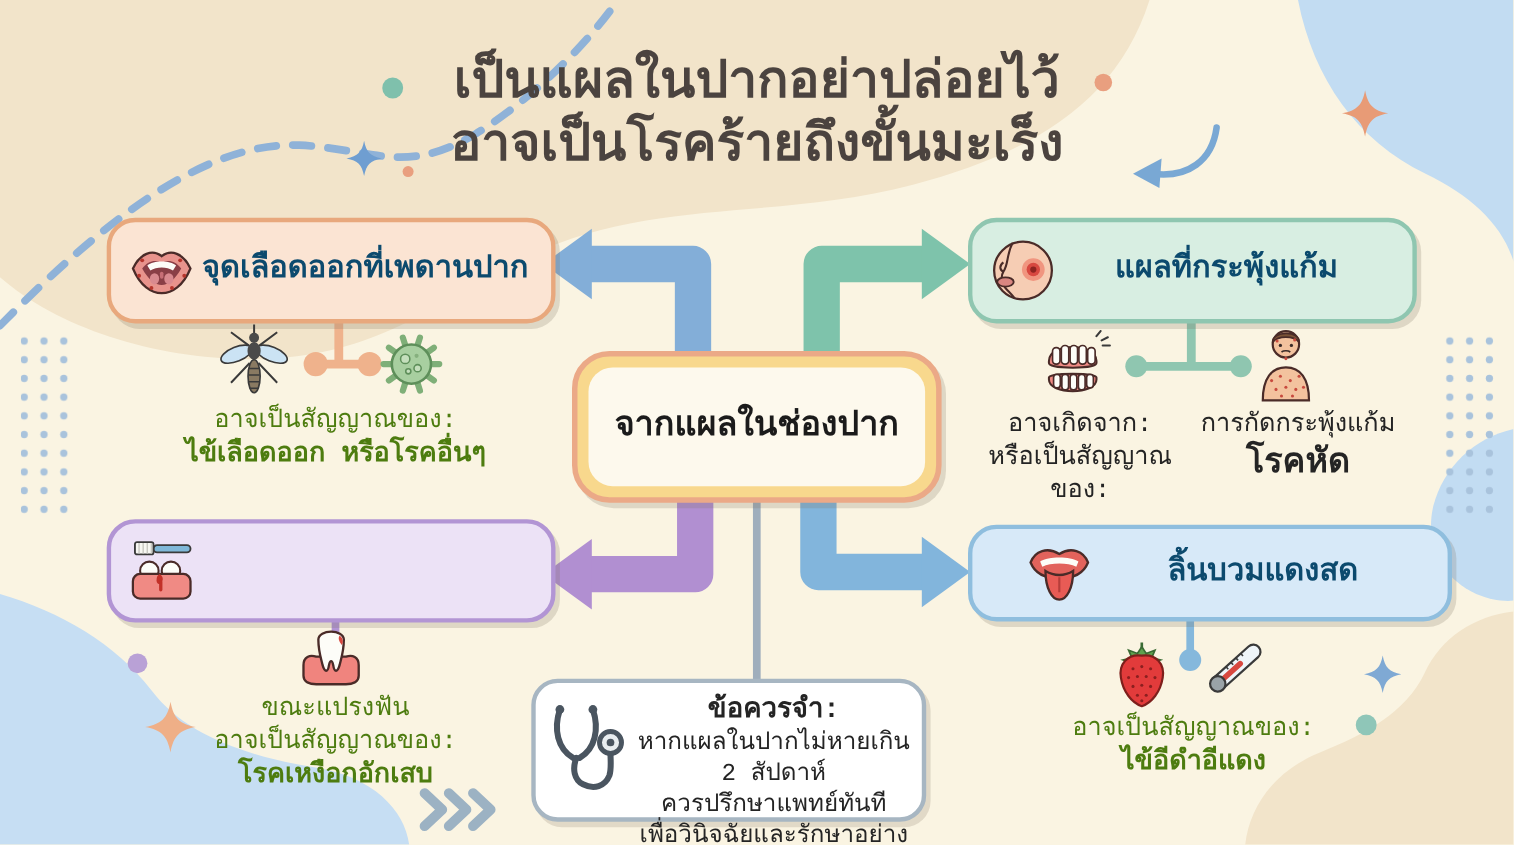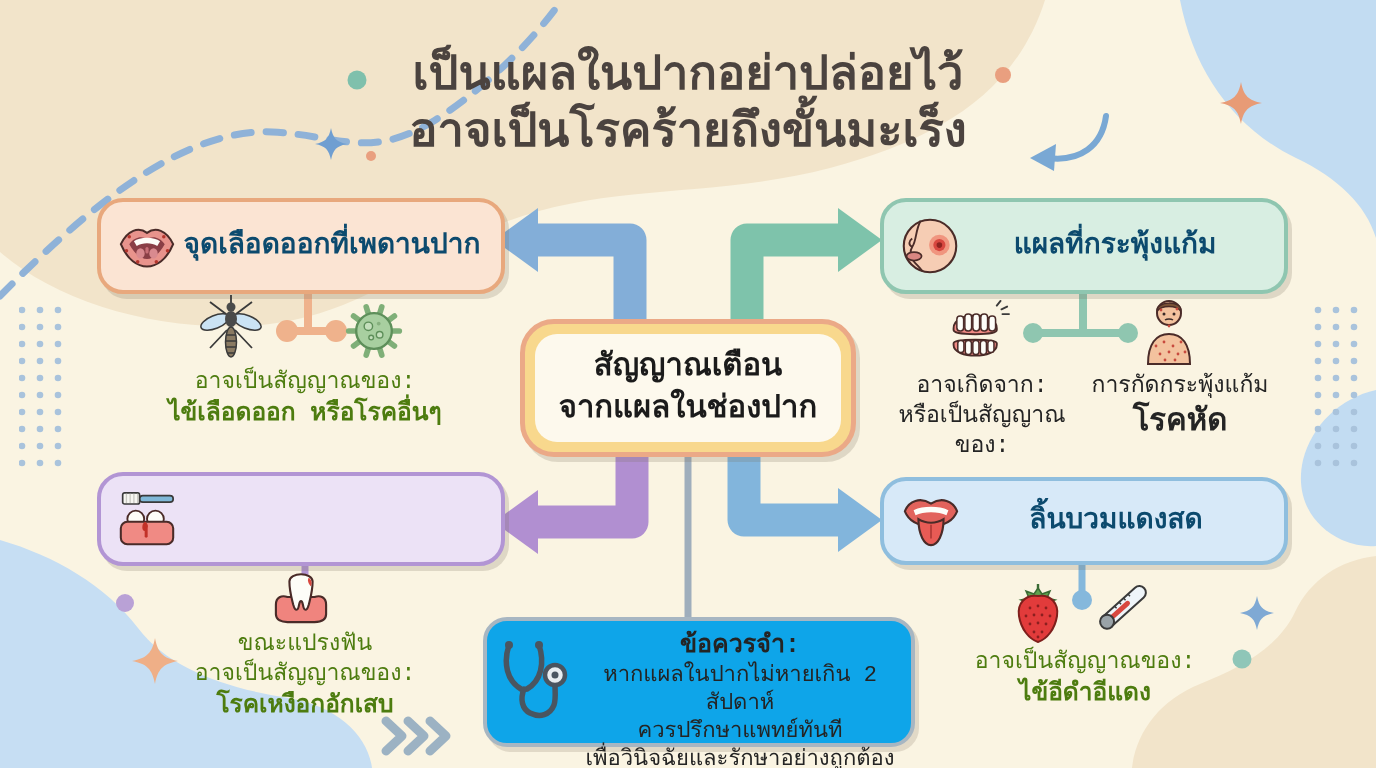--- a/index.html
+++ b/index.html
@@ -11,33 +11,33 @@
   .title{left:0;top:48px;width:1376px;text-align:center;color:#4B433F;
          font-weight:700;font-size:47px;line-height:1.22;}
   .node{display:flex;align-items:center;border-radius:26px;border:4px solid;
         box-shadow:4px 5px 0 rgba(125,112,95,.22);}
   .node-icon{flex:0 0 auto;margin-left:16px;}
   .node-label{flex:1;text-align:center;font-weight:700;font-size:28px;color:#0c4a6e;
               padding-right:14px;line-height:1.12;}
   .node-palate{left:97px;top:198px;width:400px;height:88px;background:#FBE4D3;border-color:#E8A87D;}
   .node-cheek{left:880px;top:198px;width:400px;height:88px;background:#D8EEE2;border-color:#8FC6B0;}
   .node-gums{left:97px;top:472px;width:400px;height:86px;background:#ECE2F6;border-color:#B295D4;}
-  .node-tongue{left:880px;top:477px;width:400px;height:80px;background:#D7E9F8;border-color:#8FBEDE;}
+  .node-tongue{left:880px;top:477px;width:400px;height:80px;background:#D7E9F8;border-color:#8FBEDE;padding-left:32px;}
   .center-node{left:520px;top:319px;width:336px;height:138px;background:#F8D88D;
                border:5px solid #EBA987;border-radius:34px;box-sizing:border-box;padding:10px;
                box-shadow:4px 5px 0 rgba(125,112,95,.22);}
   .center-inner{width:100%;height:100%;background:#FDF9ED;border-radius:22px;display:flex;
                 flex-direction:column;align-items:center;justify-content:center;
                 font-weight:700;font-size:31px;color:#1B1B1B;line-height:1.35;}
   .detail{text-align:center;color:#4d7c0f;font-size:23px;line-height:1.3;}
   .detail .strong{font-weight:700;font-size:24.5px;}
   .cheek-detail{left:876px;top:372px;width:396px;display:flex;}
   .cheek-col-left{flex:0 0 212px;text-align:center;font-size:23px;line-height:1.3;color:#242424;}
   .cheek-col-right{flex:1;text-align:center;font-size:23px;line-height:1.3;color:#242424;}
-  .reminder{left:483px;top:617px;width:432px;height:130px;background:#0ea5e9;
+  .reminder{left:483px;top:617px;width:359px;height:130px;background:#ffffff;
             border:4px solid #A7B6C2;border-radius:24px;box-sizing:border-box;
             box-shadow:4px 5px 0 rgba(125,112,95,.2);}
   .reminder-text{position:absolute;left:88px;right:6px;top:9px;text-align:center;
                  color:#242424;font-size:22px;line-height:1.28;}
   .reminder-text .head{font-weight:700;font-size:25px;}
 </style>
 </head>
 <body>
 
 <div class="canvas">
@@ -241,21 +241,20 @@
       <div>หรือเป็นสัญญาณของ:</div>
     </div>
     <div class="cheek-col-right">
       <div>การกัดกระพุ้งแก้ม</div>
       <div class="strong" style="font-weight:700;font-size:31px;">โรคหัด</div>
     </div>
   </div>
 
   <div class="abs center-node">
     <div class="center-inner">
-      <div>สัญญาณเตือน</div>
       <div>จากแผลในช่องปาก</div>
     </div>
   </div>
 
   <div class="abs node node-gums">
     <svg class="node-icon" width="60" height="58" viewBox="0 0 64 62">
       <rect x="24" y="6" width="36" height="7" rx="3.5" fill="#7FB8D8" stroke="#3A3A3A" stroke-width="1.8"></rect>
       <rect x="6" y="3" width="18" height="12" rx="2" fill="#F7F7F2" stroke="#3A3A3A" stroke-width="1.8"></rect>
       <path d="M10,4 L10,14 M14,4 L14,14 M18,4 L18,14 M22,4 L22,14" stroke="#C9C9C2" stroke-width="1.4"></path>
       <circle cx="20" cy="31" r="9" fill="#FDFDF8" stroke="#4A2B28" stroke-width="2"></circle>

